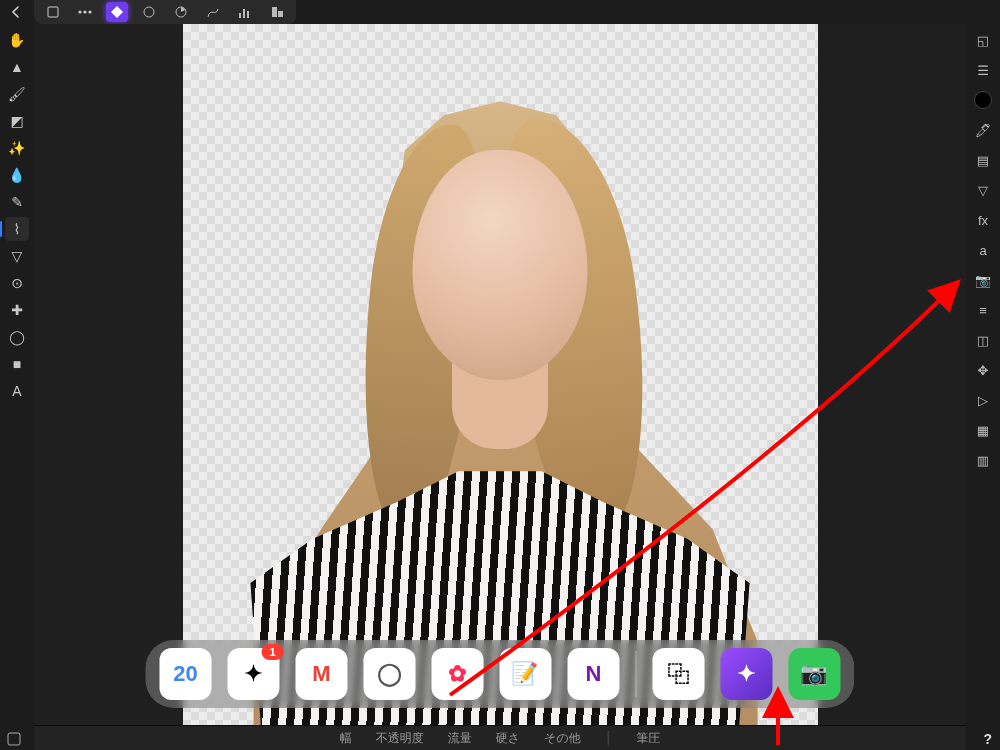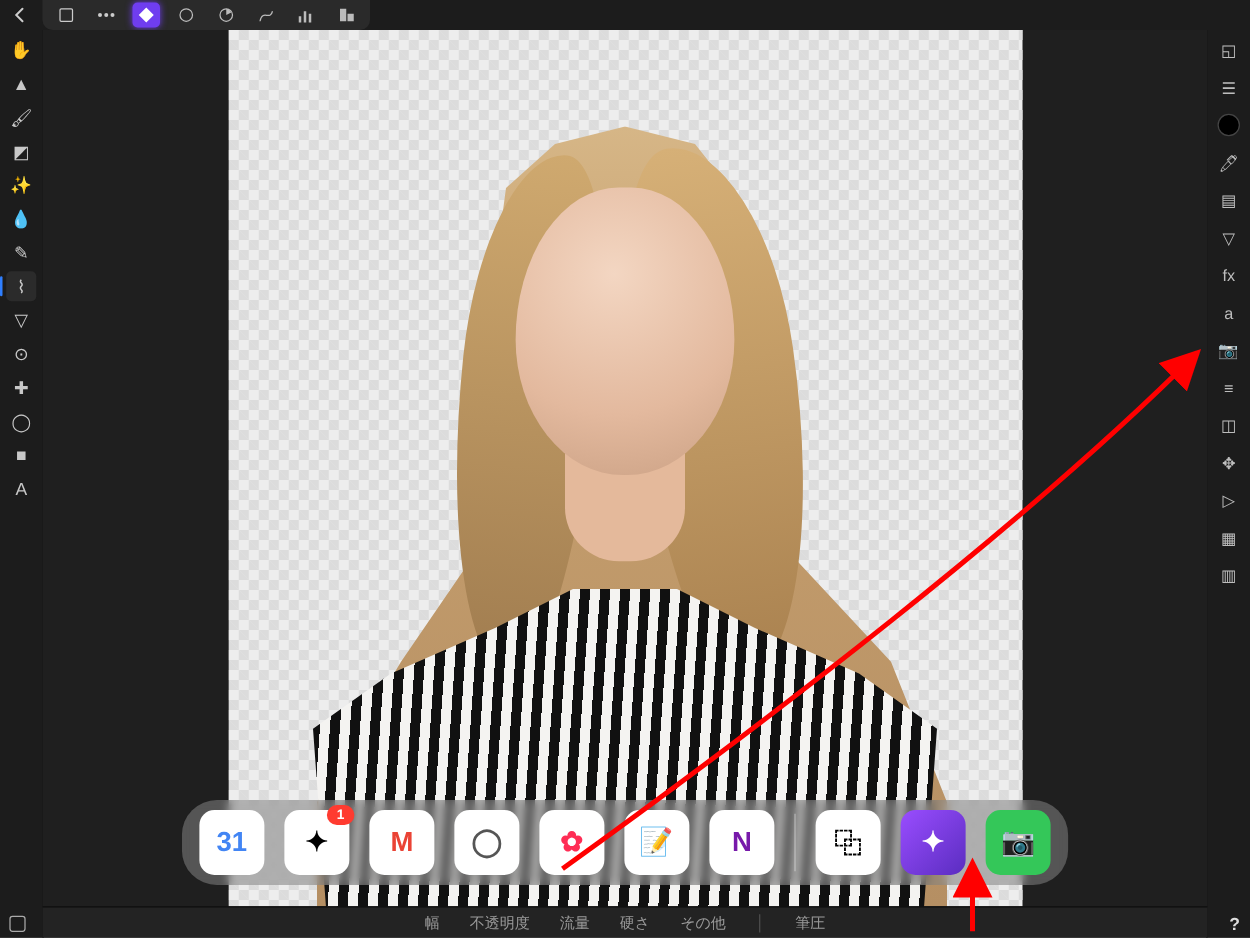--- a/index.html
+++ b/index.html
@@ -167,21 +167,21 @@
     <div class="ctx-item">筆圧</div>
   </div>
 <div style="position:absolute;left:6px;bottom:3px">
   <svg width="16" height="16">
       <rect x="2" y="2" width="12" height="12" rx="2" fill="none" stroke="#aaa"></rect>
     </svg>
 </div>
 <div class="help-q">?</div>
 
 <div class="dock" id="dock">
-    <div class="app white" style="color: rgb(66, 133, 244);">31</div>
+    <div class="app white" style="color: rgb(66, 133, 244);">20</div>
     <div class="app white" style="color: rgb(0, 0, 0);">✦<div class="badge">1</div></div>
     <div class="app white" style="color: rgb(234, 67, 53);">M</div>
     <div class="app white" style="color: rgb(85, 85, 85);">◯</div>
     <div class="app white" style="color: rgb(255, 45, 85);">✿</div>
     <div class="app white" style="color: rgb(34, 170, 102);">📝</div>
     <div class="app white" style="color: rgb(119, 25, 170);">N</div>
     <div class="dock-sep"></div>
     <div class="app white" style="color: rgb(0, 0, 0);">⿻</div>
     <div class="app purple" style="color: rgb(255, 255, 255);">✦</div>
     <div class="app green" style="color: rgb(255, 255, 255);">📷</div>

